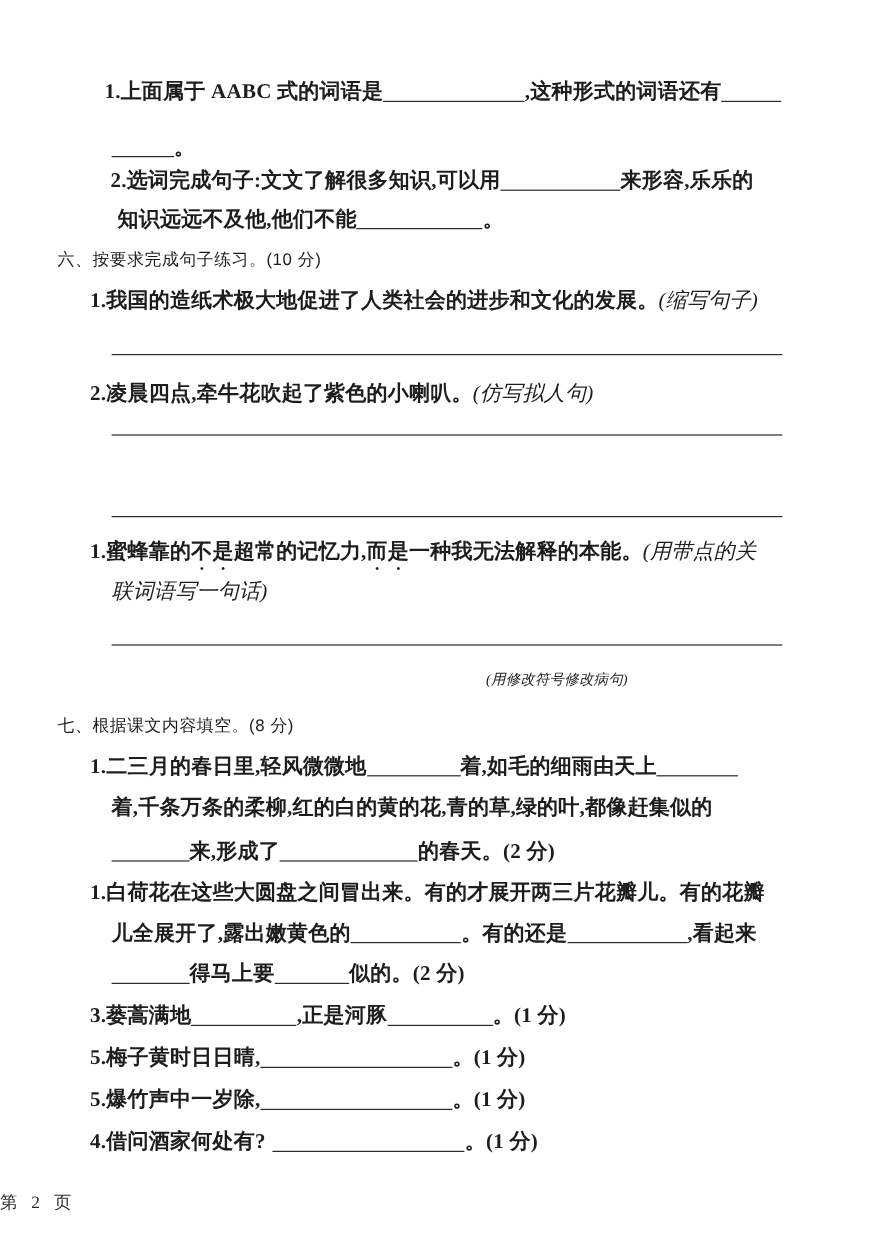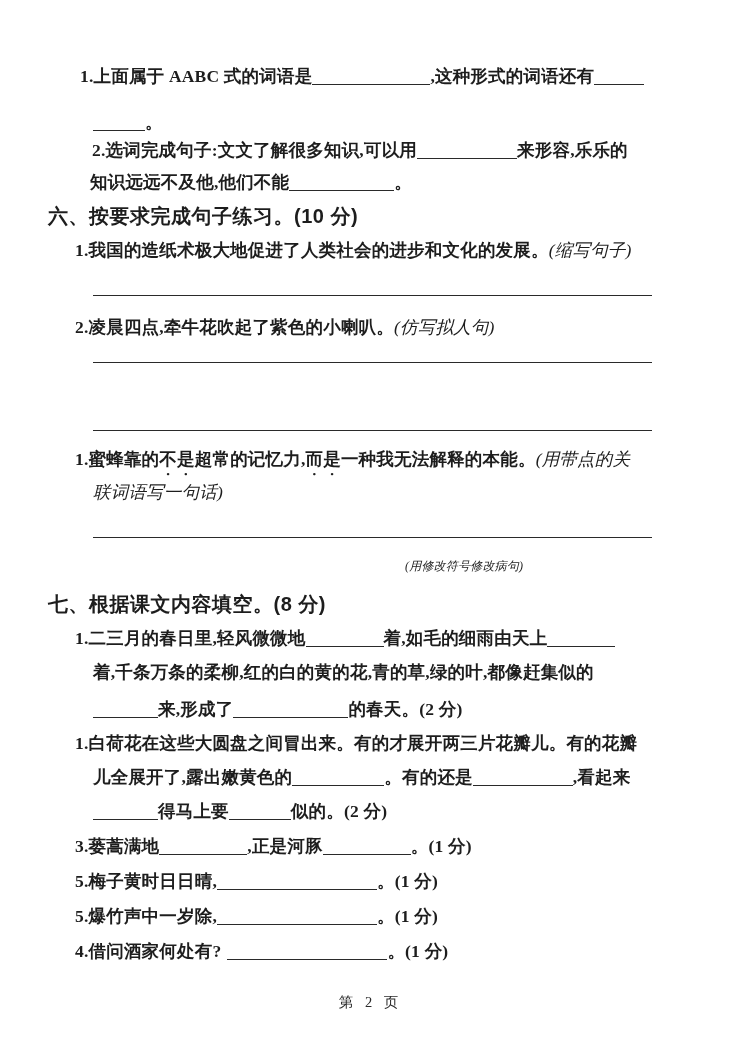--- a/index.html
+++ b/index.html
@@ -9,57 +9,57 @@
     color:#1d1d1d;position:relative;overflow:hidden;
   }
   .page{position:absolute;inset:0;}
   .line{
     position:absolute;white-space:nowrap;
     font-size:17.5px;line-height:21px;font-weight:600;
     letter-spacing:0.2px;
   }
   .hdr{
     font-family:"Liberation Sans","DejaVu Sans",sans-serif;
-    font-weight:700;font-size:20px;letter-spacing:0.5px;
+    font-weight:400;font-size:14px;letter-spacing:0.5px;
   }
   .kai{font-style:italic;font-weight:500;}
   .blank{
     display:inline-block;height:15px;vertical-align:-3px;
     border-bottom:1.6px solid #2a2a2a;
   }
   .rule{
     position:absolute;left:93px;width:559px;height:0;
     border-top:1.6px solid #2a2a2a;
   }
   .emph{
     -webkit-text-emphasis:filled dot #1d1d1d;
     -webkit-text-emphasis-position:under;
     text-emphasis:filled dot #1d1d1d;
     text-emphasis-position:under left;
   }
   .footer{
-    position:absolute;left:0;right:0;top:993px;text-align:center;
+    position:absolute;left:0;right:0;top:993px;
     font-size:14.5px;font-weight:500;letter-spacing:4px;color:#2a2a2a;
   }
 </style>
 </head>
 <body>
 
 <div class="page">
 
-  <div class="line" style="top:66px;left:80px;">
+  <div class="line" style="top:66px;left:87px;">
     <span>1.上面属于 AABC 式的词语是</span><span class="blank" style="width:118px;"></span><span>,这种形式的词语还有</span><span class="blank" style="width:50px;"></span>
   </div>
   <div class="line" style="top:112px;left:93px;">
     <span class="blank" style="width:52px;"></span><span>。</span>
   </div>
   <div class="line" style="top:140px;left:75px;margin-left:17px;">
     <span>2.选词完成句子:文文了解很多知识,可以用</span><span class="blank" style="width:100px;"></span><span>来形容,乐乐的</span>
   </div>
-  <div class="line" style="top:172px;left:90px;">
+  <div class="line" style="top:172px;left:98px;">
     <span>知识远远不及他,他们不能</span><span class="blank" style="width:105px;"></span><span>。</span>
   </div>
 
   <div class="line hdr" style="top:206px;left:48px;">六、按要求完成句子练习。(10 分)</div>
 
   <div class="line" style="top:240px;left:75px;">
     <span>1.我国的造纸术极大地促进了人类社会的进步和文化的发展。</span><span class="kai">(缩写句子)</span>
   </div>
   <div class="rule" style="top:295px;"></div>
 

